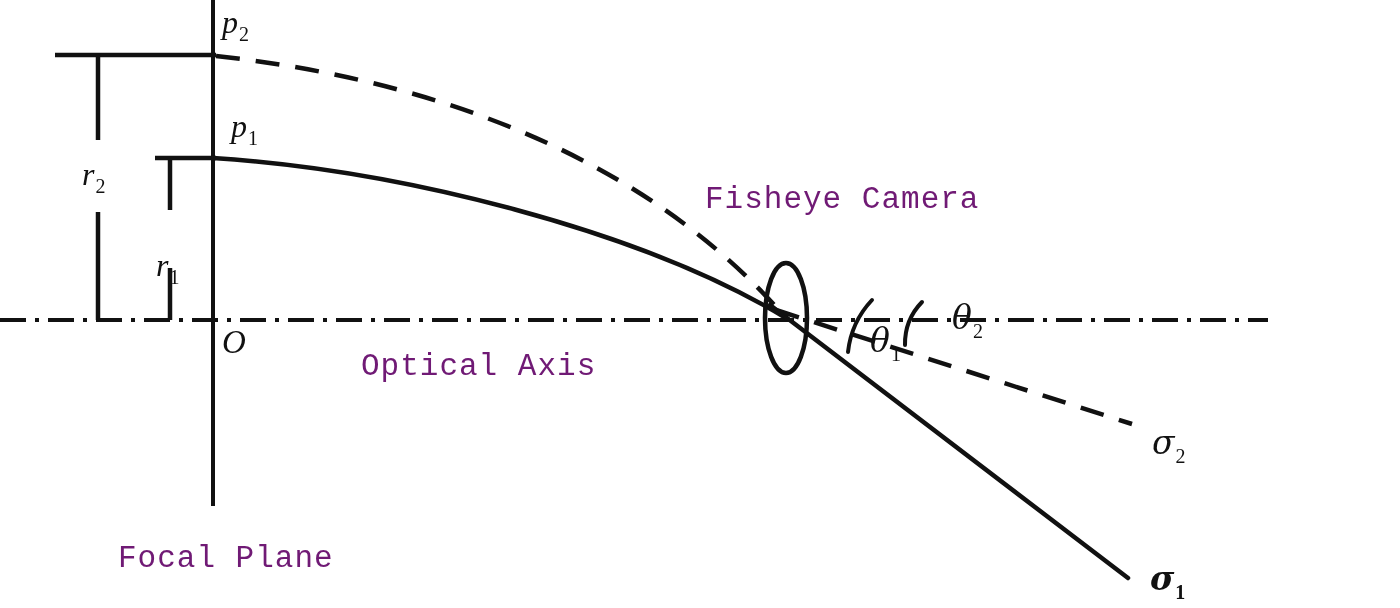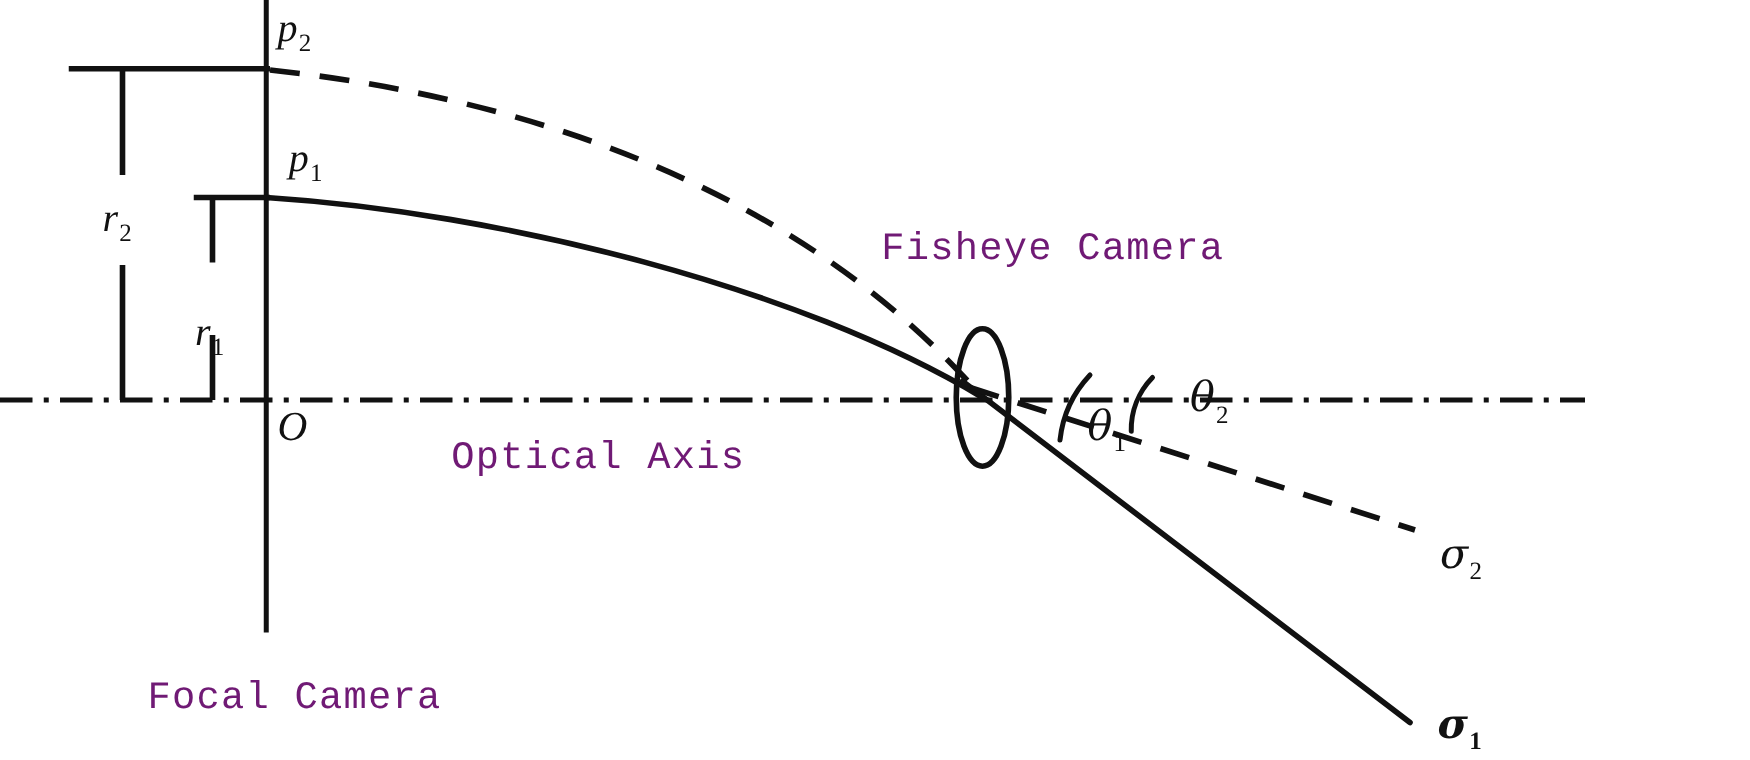--- a/index.html
+++ b/index.html
@@ -114,21 +114,21 @@
   <span class="lbl math-italic" style="left:82px; top:158px;"><span>r</span><span class="sub">2</span></span>
 
   <span class="lbl math-italic" style="left:156px; top:218px;margin-top:31px;"><span>r</span><span class="sub">1</span></span>
 
   <span class="lbl math-upright" style="left:222px; top:326px;">O</span>
 
   <span class="lbl mono-label" style="left:345px; top:351px;margin-left:16px;">Optical Axis</span>
 
   <span class="lbl mono-label" style="left:705px; top:184px;">Fisheye Camera</span>
 
-  <span class="lbl mono-label" style="left:118px; top:543px;">Focal Camera</span>
+  <span class="lbl mono-label" style="left:118px; top:543px;">Focal Plane</span>
 
   <span class="lbl math-greek" style="left:870px; top:324px;"><span>θ</span><span class="sub">1</span></span>
 
   <span class="lbl math-greek" style="left:952px; top:301px;"><span>θ</span><span class="sub">2</span></span>
 
   <span class="lbl math-greek" style="left:1152px; top:426px;"><span>σ</span><span class="sub">2</span></span>
 
   <span class="lbl math-greek" style="left:1150px; top:562px;font-weight:bold;"><span>σ</span><span class="sub">1</span></span>
 
 </div>

